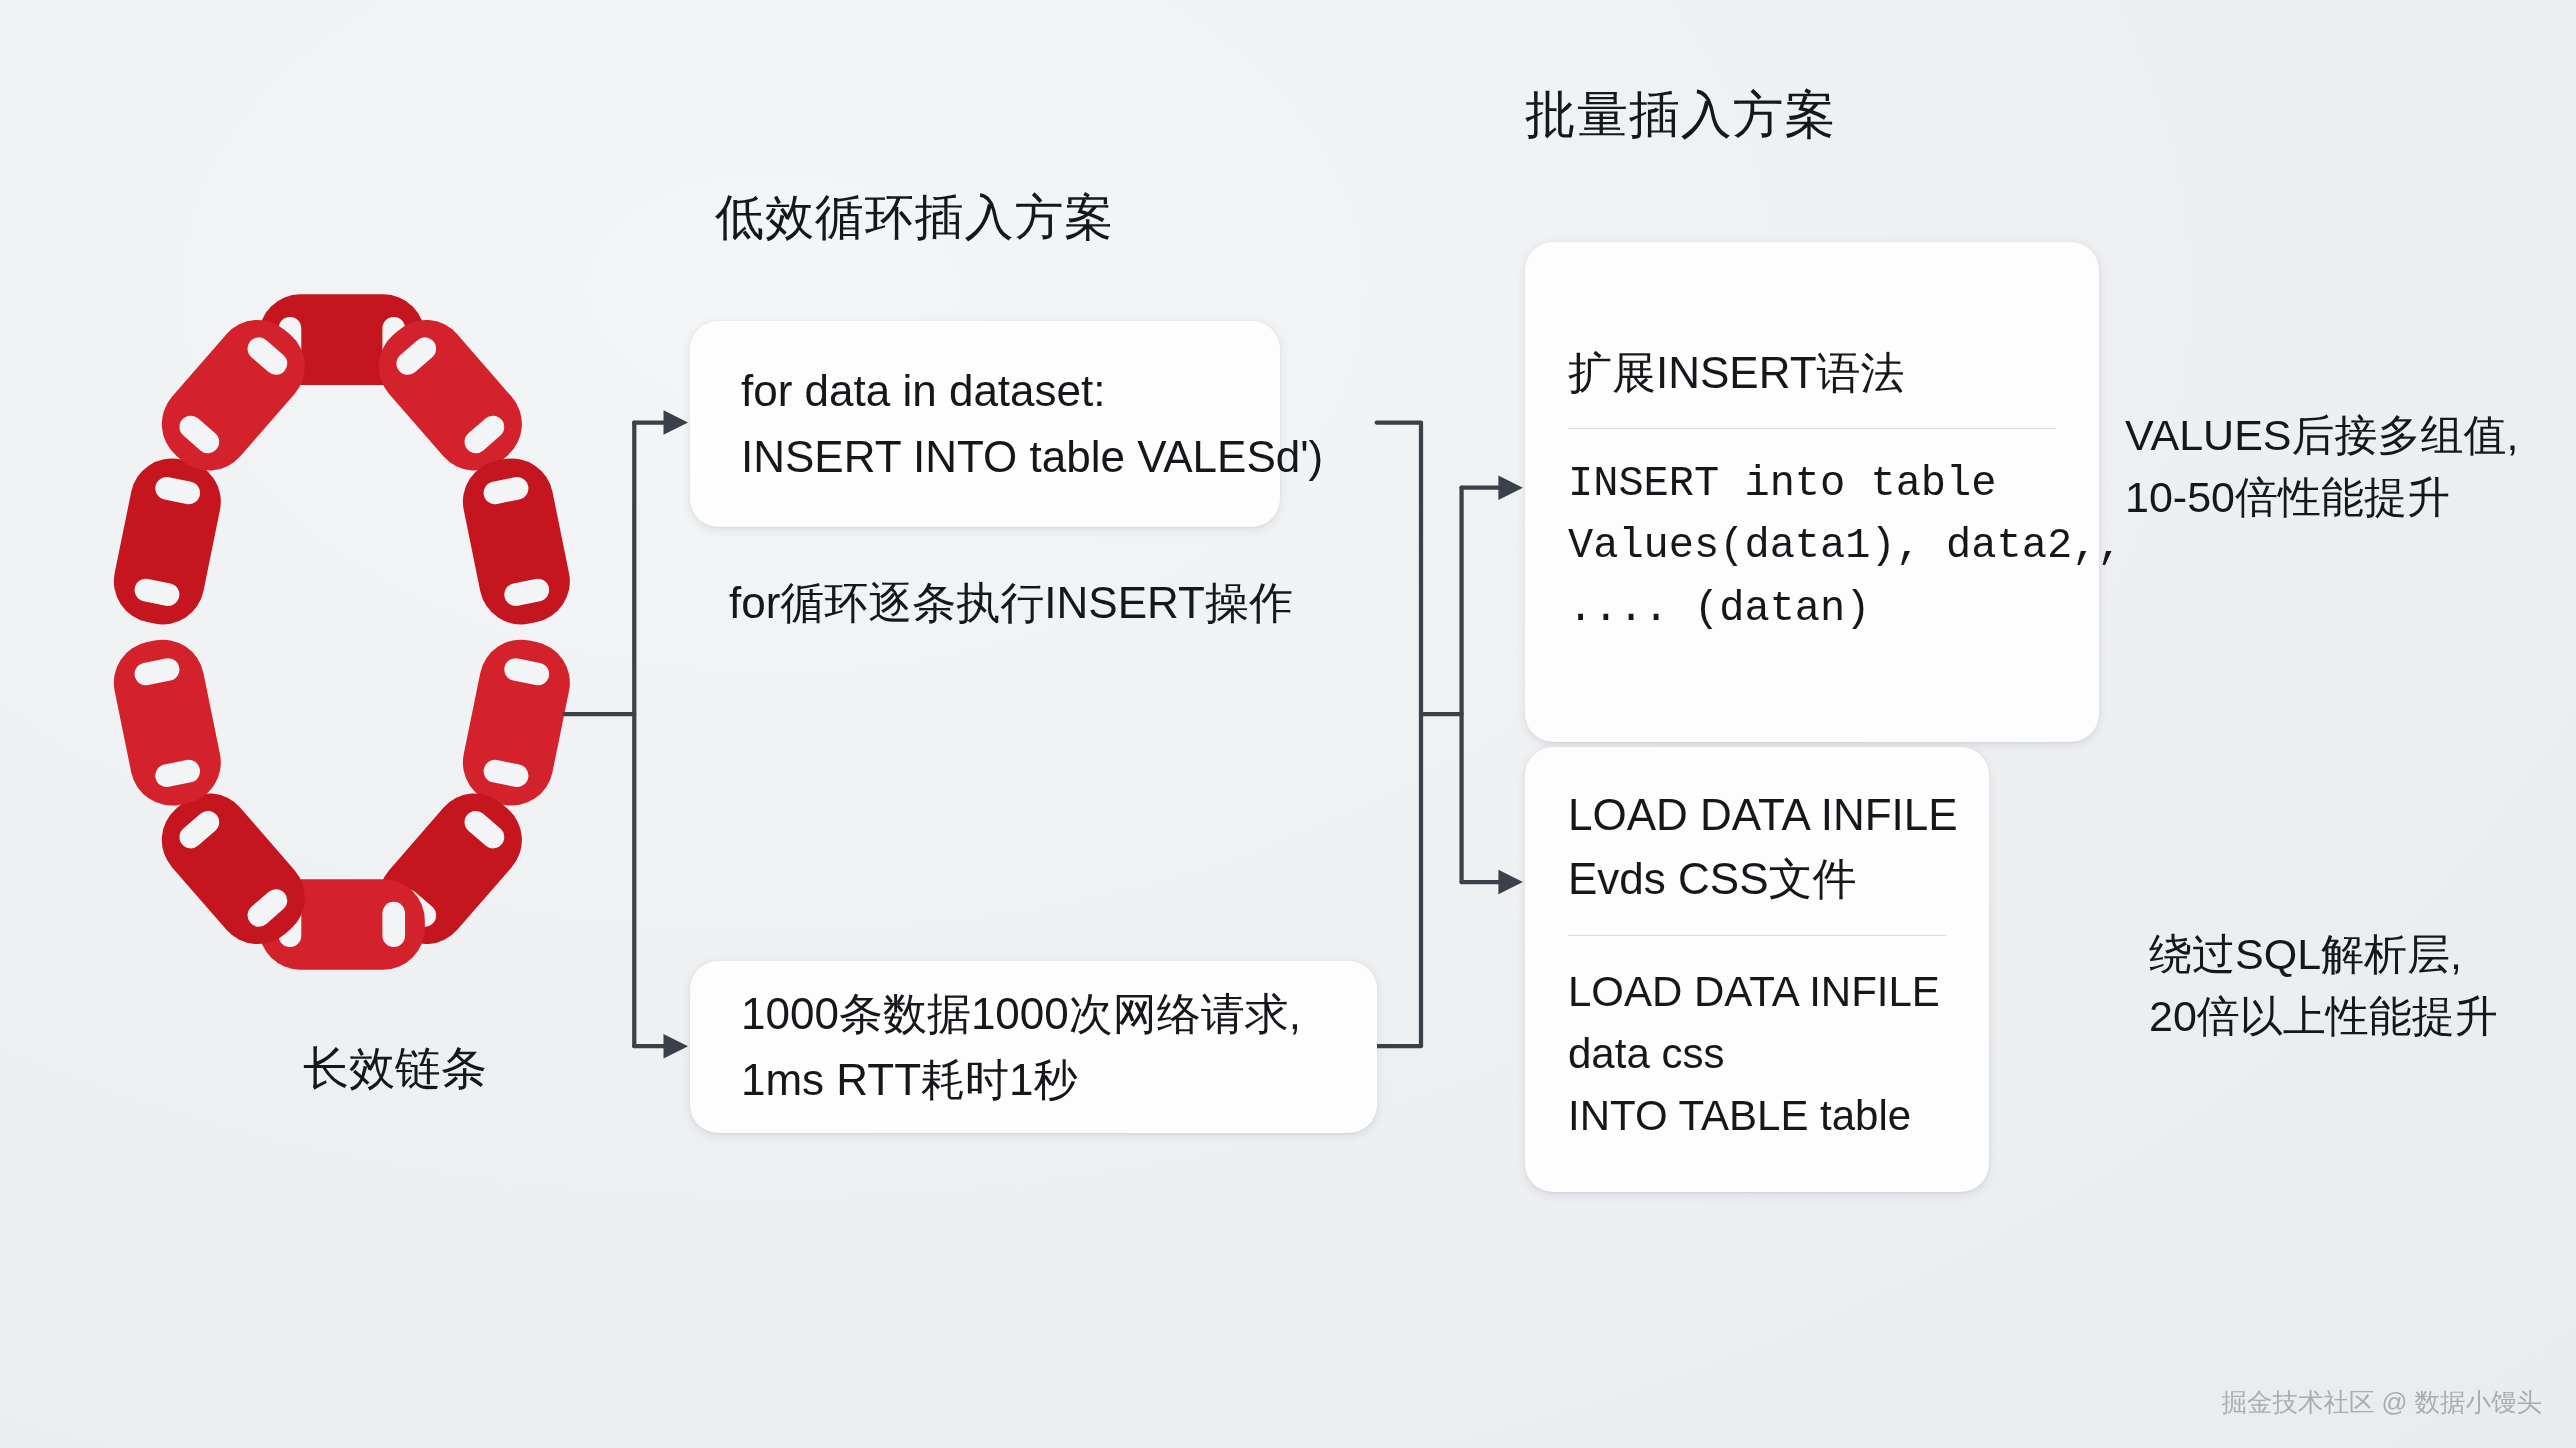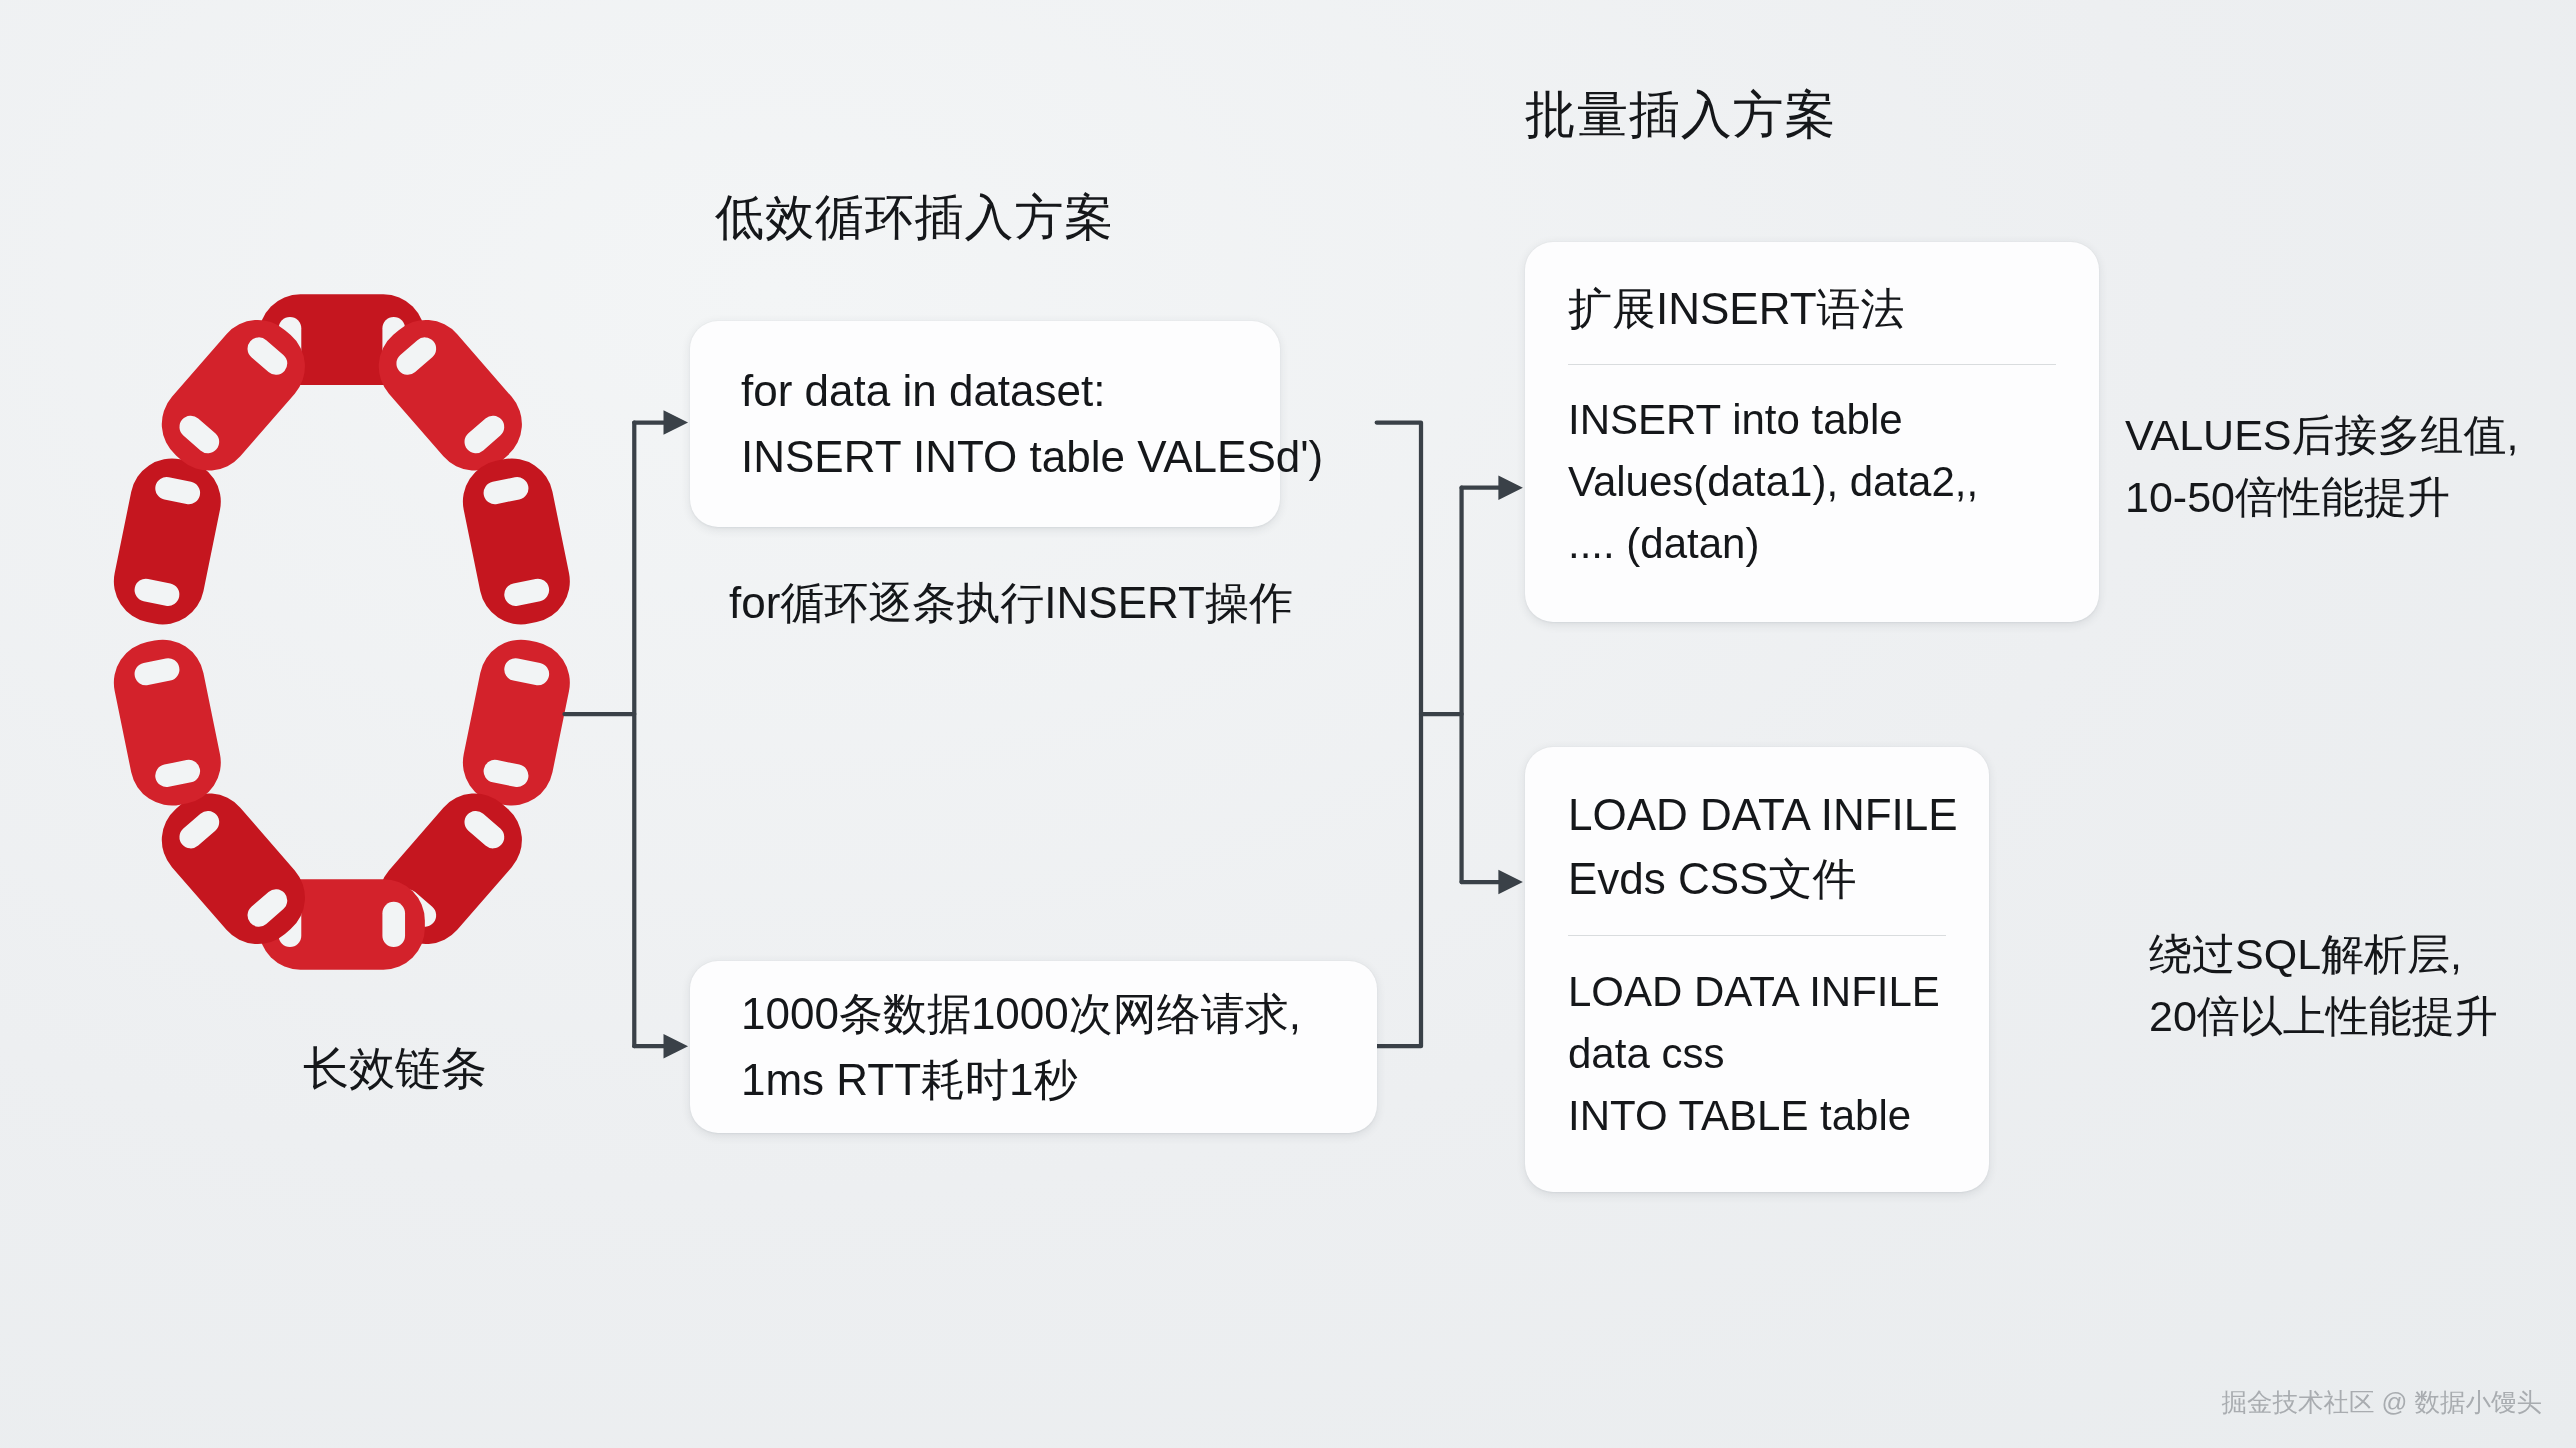--- a/index.html
+++ b/index.html
@@ -129,24 +129,24 @@
 
   <div class="abs" style="left:729px;top:574px;font-size:44px;">for循环逐条执行INSERT操作</div>
 
   <div class="abs card" style="left:690px;top:961px;width:687px;height:172px;padding:35px 51px;font-size:44px;line-height:1.5;">
     <div class="line">1000条数据1000次网络请求,</div>
     <div class="line">1ms RTT耗时1秒</div>
   </div>
 
   <div class="abs title" style="left:1525px;top:81px;font-size:51px;">批量插入方案</div>
 
-  <div class="abs card" style="left:1525px;top:242px;width:574px;height:380px;padding:38px 43px;justify-content:flex-start;font-size:42px;">
+  <div class="abs card" style="left:1525px;top:242px;width:574px;height:500px;padding:38px 43px;justify-content:center;font-size:42px;">
     <div class="line" style="font-size:44px;">扩展INSERT语法</div>
     <hr class="divider">
-    <div style="line-height:1.48;">
+    <div style="line-height:1.48;font-family:Liberation Mono, monospace;">
       <div class="line">INSERT into table</div>
       <div class="line">Values(data1), data2,,</div>
       <div class="line">.... (datan)</div>
     </div>
   </div>
 
   <div class="abs note" style="left:2125px;top:404px;font-size:43px;">
     <div>VALUES后接多组值,</div>
     <div>10-50倍性能提升</div>
   </div>

